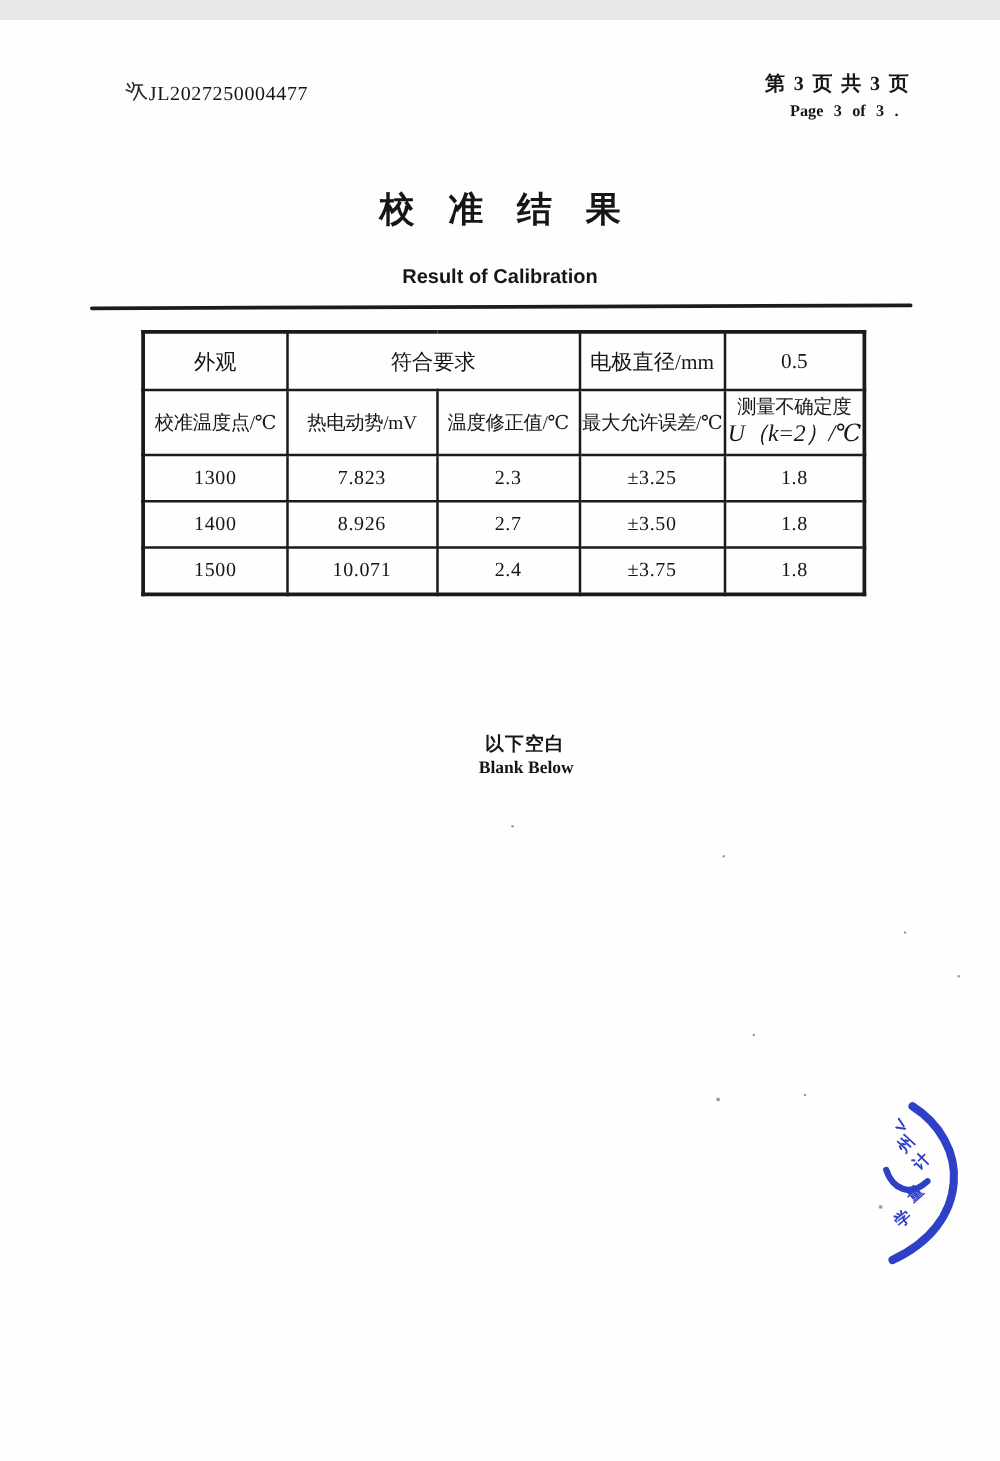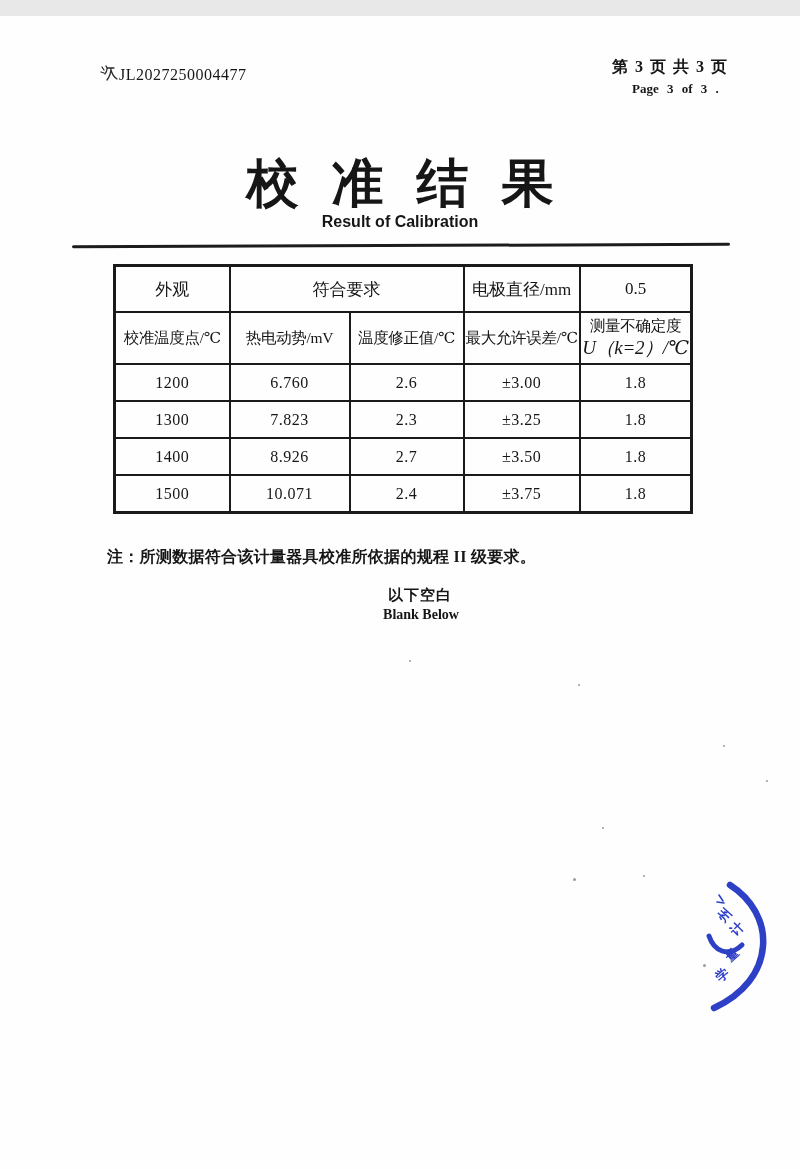--- a/index.html
+++ b/index.html
@@ -8,21 +8,21 @@
     font-family:"Liberation Serif","DejaVu Serif",serif;color:#161616;overflow:hidden;
   }
   
   .cert-code{position:absolute;left:98px;top:48px;font-size:16px;letter-spacing:.5px;white-space:nowrap;}
   .cert-code svg{vertical-align:-2px;margin-right:1px;}
   .page-num{position:absolute;left:612px;top:41px;width:150px;}
   .page-num-cn{font-size:16px;font-weight:600;word-spacing:3px;white-space:nowrap;}
   .page-num-en{font-size:13px;font-weight:700;margin:3px 0 0 20px;word-spacing:5px;white-space:nowrap;}
   
   .title{position:absolute;top:133px;left:0;width:100%;text-align:center;
-         font-size:52px;font-weight:700;letter-spacing:10px;text-indent:10px;}
+         font-size:28px;font-weight:700;letter-spacing:10px;text-indent:10px;}
   .subtitle{position:absolute;top:197px;left:0;width:100%;text-align:center;
             font-family:"Liberation Sans","DejaVu Sans",sans-serif;font-size:16px;font-weight:700;}
   .rule{position:absolute;left:72px;top:228px;width:658px;height:3px;background:#1c1c1c;
         border-radius:3px;transform:rotate(-.2deg);}
   
   table.results{position:absolute;left:113px;top:248px;border-collapse:collapse;table-layout:fixed;
                 border:3px solid #1a1a1a;}
   table.results td{border:2px solid #1a1a1a;text-align:center;vertical-align:middle;
                    font-size:16px;padding:0 1px;overflow:hidden;white-space:nowrap;}
   tr.row-summary td{height:44px;font-size:17px;}
@@ -81,27 +81,20 @@
       <td>校准温度点/℃</td>
       <td>热电动势/mV</td>
       <td>温度修正值/℃</td>
       <td>最大允许误差/℃</td>
       <td>
         <div class="unc-line1">测量不确定度</div>
         <div class="u-line">U（k=2）/℃</div>
       </td>
     </tr>
     <tr class="row-data">
-      <td>1200</td>
-      <td>6.760</td>
-      <td>2.6</td>
-      <td>±3.00</td>
-      <td>1.8</td>
-    </tr>
-    <tr class="row-data">
       <td>1300</td>
       <td>7.823</td>
       <td>2.3</td>
       <td>±3.25</td>
       <td>1.8</td>
     </tr>
     <tr class="row-data">
       <td>1400</td>
       <td>8.926</td>
       <td>2.7</td>
@@ -111,21 +104,20 @@
     <tr class="row-data">
       <td>1500</td>
       <td>10.071</td>
       <td>2.4</td>
       <td>±3.75</td>
       <td>1.8</td>
     </tr>
   </tbody>
     </table>
 
-  <div class="note">注：所测数据符合该计量器具校准所依据的规程 II 级要求。</div>
 
   <div class="blank-cn">以下空白</div>
   <div class="blank-en">Blank Below</div>
 
   <svg class="stamp" viewBox="0 0 95 145">
     <path d="M 33 17 C 55 31, 68 54, 66 78 C 64 104, 47 126, 17 140" fill="none" stroke-width="6.5" stroke-linecap="round" stroke="#2236c4"></path>
     <path d="M 12 68 C 17 83, 31 90, 45 77" fill="none" stroke-width="5" stroke-linecap="round" stroke="#2236c4"></path>
     <path d="M 22 27 l 4 6 M 20 34 l 7 1" fill="none" stroke-width="1.6" stroke-linecap="round" stroke="#2236c4"></path>
     <text x="31" y="50" transform="rotate(-48 31 50)" text-anchor="middle" fill="#2236c4">州</text>
     <text x="43" y="64" transform="rotate(-45 43 64)" text-anchor="middle" fill="#2236c4">计</text>

